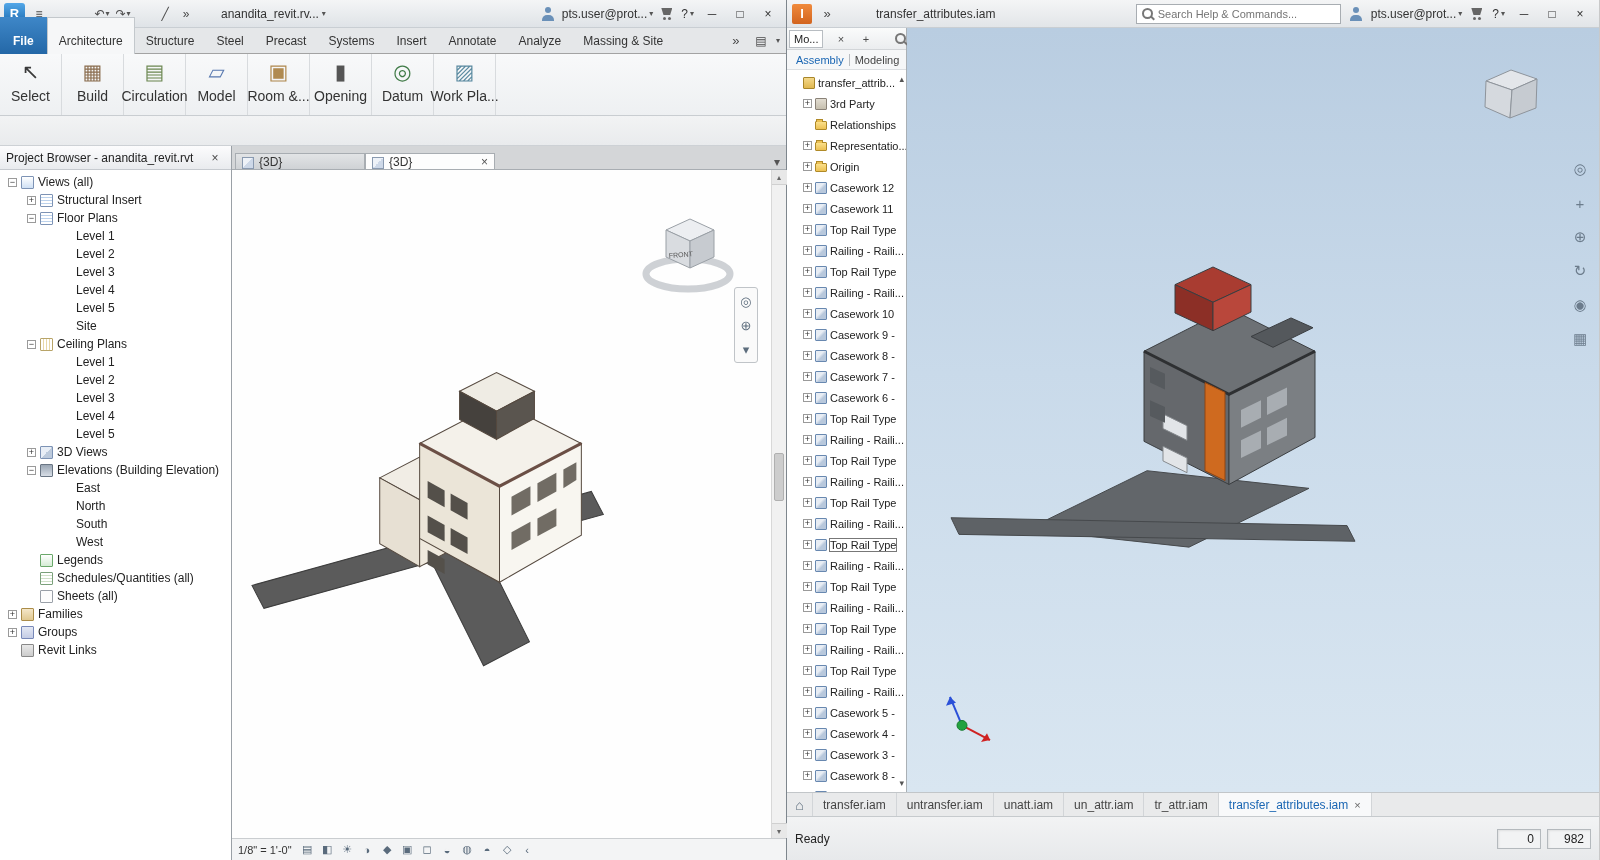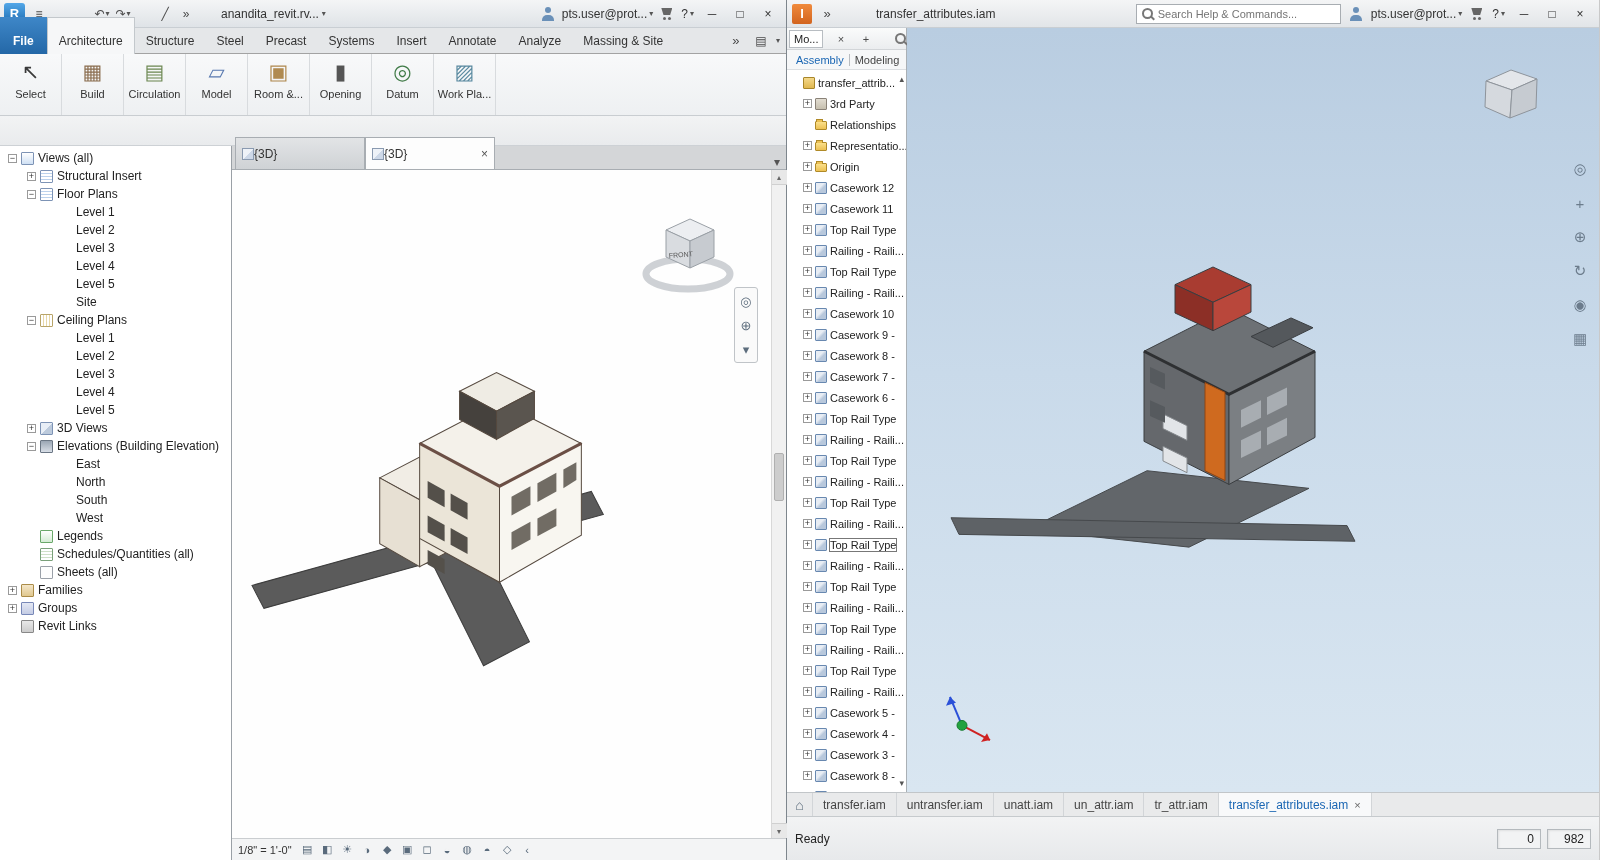--- a/index.html
+++ b/index.html
@@ -50,21 +50,21 @@
 .rv-tabs{height:26px;display:flex;align-items:center;background:#e5e7e9;border-bottom:1px solid #a3a3a3}
 .tabs-host{display:flex;align-items:stretch}
 .rtab{display:flex;align-items:center;padding:16px 11px;color:#333;white-space:nowrap}
 .rtab.file{background:linear-gradient(#3e87c8,#1d5f9e);color:#fff;font-weight:bold;padding:0 13px}
 .rtab.active{background:#f6f7f8;border:1px solid #c3c8cc;border-bottom:none}
 .rv-tabs-right{margin-left:auto;display:flex;align-items:center;gap:5px;padding-right:6px;color:#555}
 .rv-ribbon{height:62px;background:linear-gradient(#f8f9fa,#eef0f2);border-bottom:1px solid #c9cdd1;display:flex;align-items:stretch}
 .panels-host{display:flex;align-items:stretch}
 .rpanel{width:62px;display:flex;flex-direction:column;align-items:center;padding-top:4px;border-right:1px solid #d8dbde;gap:2px}
 .rpanel .picon{width:30px;height:28px;display:flex;align-items:center;justify-content:center;font-size:21px;color:#6b7a8c}
-.rpanel .plabel{font-size:11px;color:#333;white-space:nowrap}
+.rpanel .plabel{font-size:14px;color:#333;white-space:nowrap}
 .rpanel.ic-select .picon{color:#3a3a3a}
 .rpanel.ic-build .picon{color:#8a6d4f}
 .rpanel.ic-circulation .picon{color:#6f8a55}
 .rpanel.ic-model .picon{color:#5a7ab0}
 .rpanel.ic-room .picon{color:#b08a50}
 .rpanel.ic-opening .picon{color:#555}
 .rpanel.ic-datum .picon{color:#3f7a46}
 .rpanel.ic-workplane .picon{color:#5a8aa0}
 .rv-options{height:30px;background:linear-gradient(#f2f3f4,#e9ebed);border-bottom:1px solid #cdd1d5}
 .rv-main{flex:1;display:flex;min-height:0}
@@ -86,21 +86,21 @@
 .ic-threed .ticon{background:linear-gradient(135deg,#e8eef6 50%,#bccadc 50%)}
 .ic-elev .ticon{background:linear-gradient(#9aa6b4,#d8dee6);border-color:#6a7684}
 .ic-legend .ticon{background:linear-gradient(#fff,#d4ecd4);border-color:#6aa86a}
 .ic-schedule .ticon{background:repeating-linear-gradient(180deg,#fff 0 2px,#cfe0c8 2px 3px);border-color:#7aa07a}
 .ic-sheet .ticon{background:#fdfdfd;border-color:#9aa0a8}
 .ic-family .ticon{background:linear-gradient(#f4e6c8,#e0c890);border-color:#ab8c48}
 .ic-group .ticon{background:linear-gradient(#e4e8f4,#c4cce4);border-color:#7888b8}
 .ic-link .ticon{background:linear-gradient(#e8e8e8,#ccc);border-color:#888}
 .view-area{flex:1;display:flex;flex-direction:column;min-width:0}
 .vtabs{height:24px;background:#d4d6d8;display:flex;align-items:flex-end;padding-left:3px;border-bottom:1px solid #a8adb2;gap:2px}
-.vtab{width:130px;height:32px;background:linear-gradient(#e2e4e6,#cfd2d5);border:1px solid #a8adb2;border-bottom:none;display:flex;align-items:center;padding:0 6px;color:#333}
+.vtab{width:130px;height:16px;background:linear-gradient(#e2e4e6,#cfd2d5);border:1px solid #a8adb2;border-bottom:none;display:flex;align-items:flex-end;gap:5px;padding:0 6px;color:#333}
 .vtab.active{background:#fdfdfd}
 .vtab .vicon{width:12px;height:12px;border:1px solid #8a9ab0;background:linear-gradient(135deg,#eef2f8 50%,#cdd8e8 50%);flex:none}
 .vtab .lbl{flex:1;overflow:hidden;white-space:nowrap}
 .vtab .close{display:none;color:#555}
 .vtab.active .close{display:inline}
 .tablist{margin-left:auto;margin-right:6px;color:#555}
 .vcwrap{flex:1;display:flex;min-height:0;background:#fff}
 .rcanvas{flex:1;position:relative;background:#fefefe;overflow:hidden}
 .scene{position:absolute;inset:0;width:100%;height:100%}
 .rv-viewcube{position:absolute;right:33px;top:38px;width:100px;height:95px}
@@ -298,20 +298,24 @@
             <span class="plabel">Work Pla...</span>
           </div>
         </div>
     </div>
 
     <div class="rv-options"></div>
 
     <div class="rv-main">
 
       <aside class="pb">
+        <div class="pb-head">
+          <span class="t">Project Browser - anandita_revit.rvt</span>
+          <span class="mini g-close"></span>
+        </div>
         <div class="pb-tree">
 
             <div class="trow ic-views exp-minus" style="--ind: 0;">
               <span class="exp"></span>
               <span class="ticon"></span>
               <span class="tlabel">Views (all)</span>
             </div>
 
             <div class="trow ic-plan exp-plus" style="--ind: 1;">
               <span class="exp"></span>

